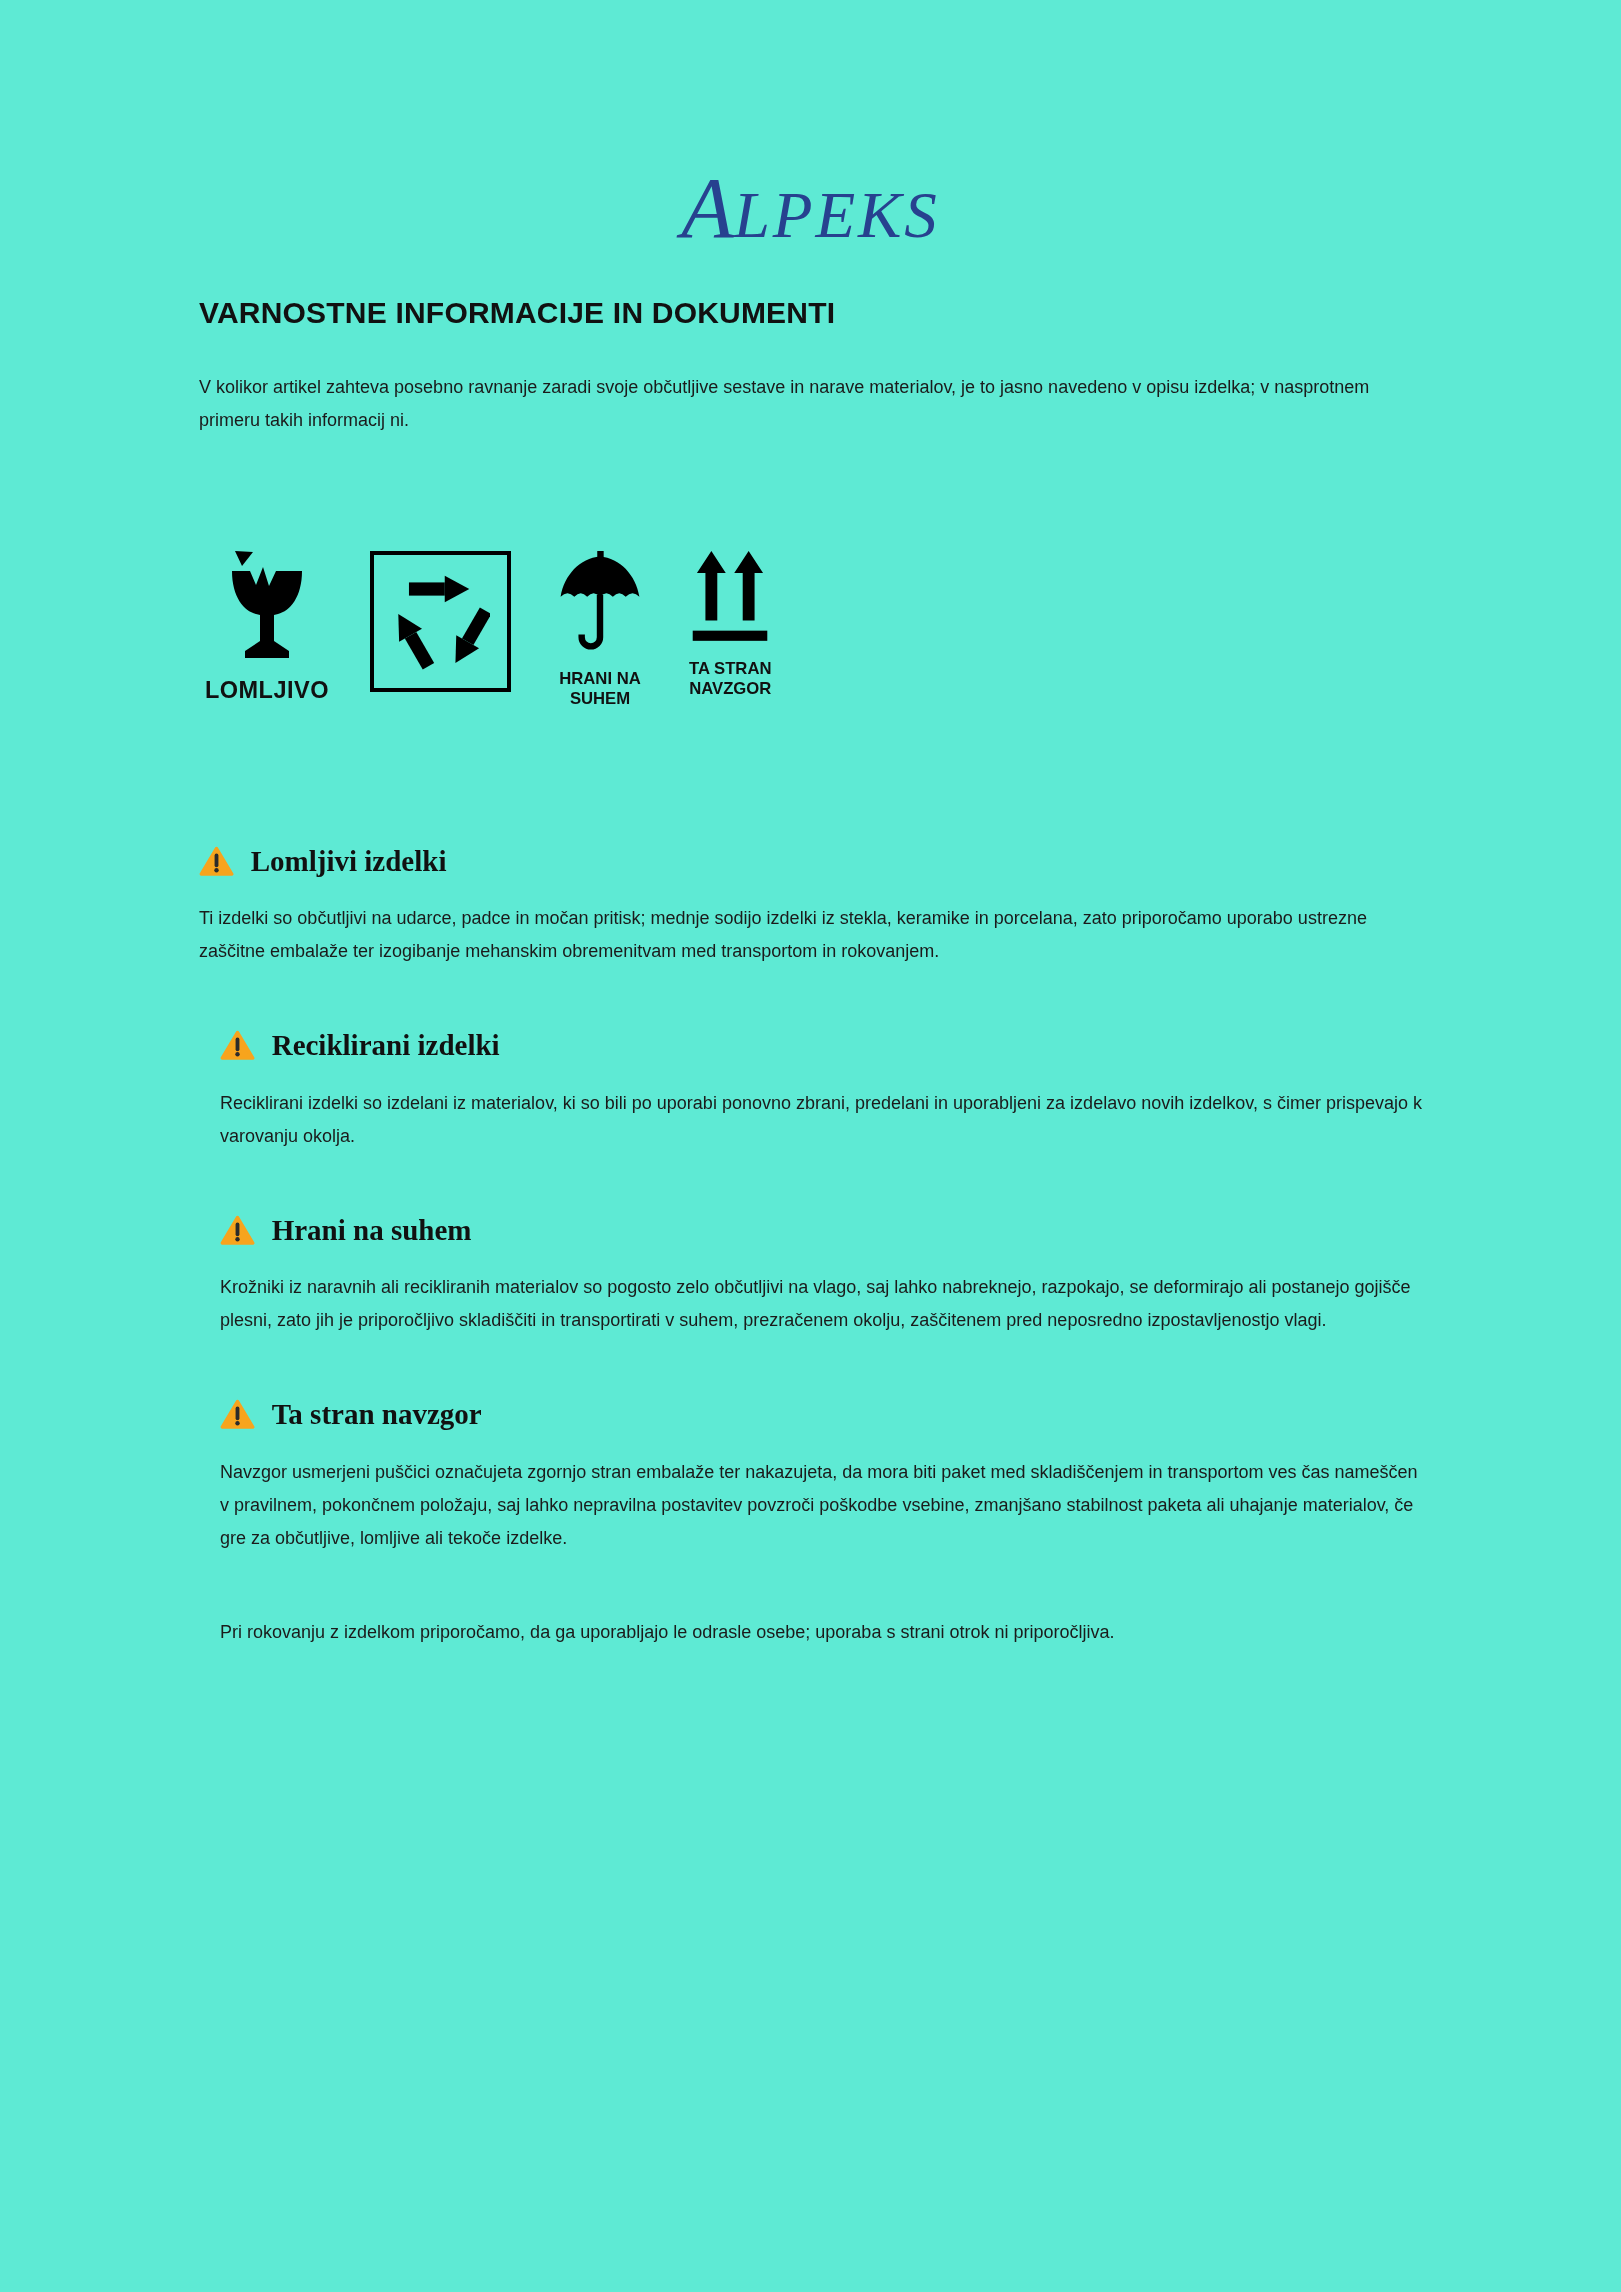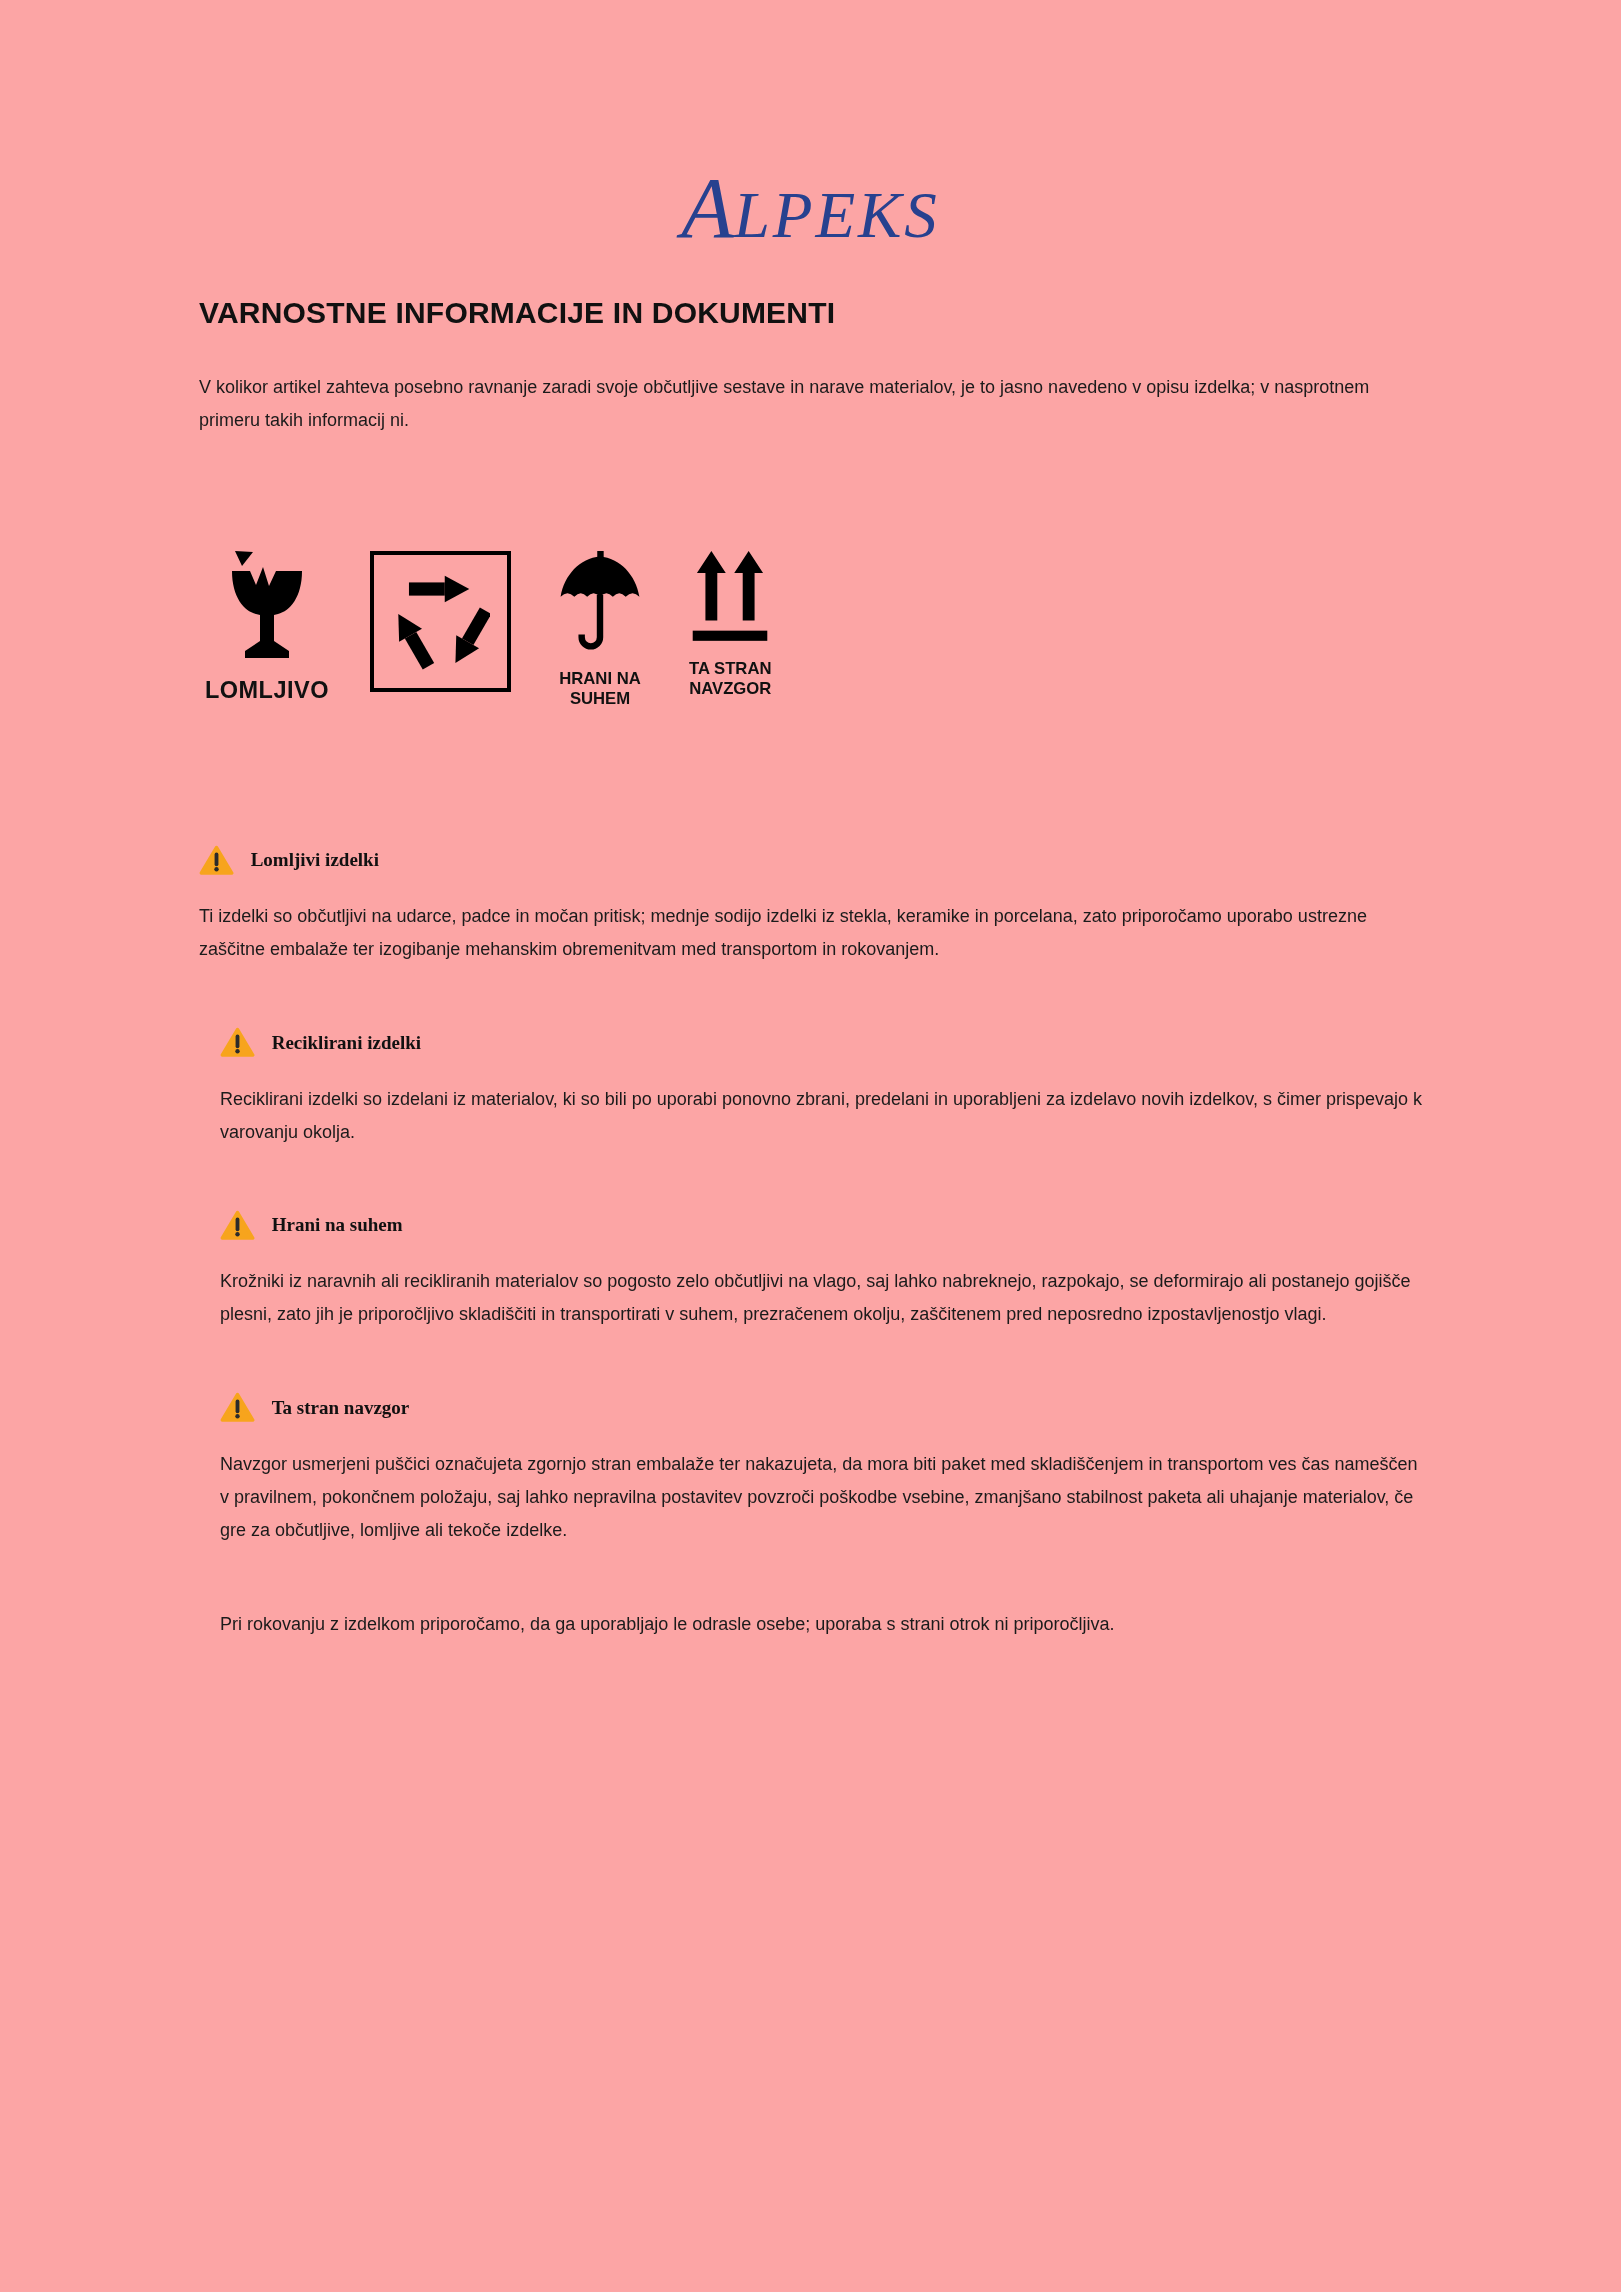--- a/index.html
+++ b/index.html
@@ -1,16 +1,16 @@
 <!DOCTYPE html>
 <html><head>
 <meta charset="utf-8">
 <style>
   html,body{margin:0;padding:0;background:#ffffff;}
-  .page{position:relative;width:1621px;height:2293px;background:#fca5a5;overflow:hidden;
+  .page{position:relative;width:1621px;height:2293px;background:#5eead4;overflow:hidden;
         font-family:"Liberation Sans","DejaVu Sans",sans-serif;color:#1b1b1b;}
   .content{padding:0 199px;}
   .logo{padding-top:165px;text-align:center;color:#27418f;
         font-family:"Liberation Serif","DejaVu Serif",serif;font-style:italic;line-height:1;}
   .logo-first{font-size:86px;}
   .logo-rest{font-size:65px;letter-spacing:2.9px;}
   .doc-title{margin:45px 0 0 0;font-size:30px;font-weight:700;text-align:left;
              letter-spacing:0.2px;color:#111111;}
   p{font-size:18px;line-height:33px;margin:0;}
   .intro{margin-top:41px;}
@@ -18,21 +18,21 @@
   .symbol{display:flex;flex-direction:column;align-items:center;}
   .symbol-label{font-weight:700;text-align:center;white-space:pre-line;color:#111111;}
   .label-large{font-size:23.5px;margin-top:15.7px;letter-spacing:0.5px;}
   .label-small{font-size:16.7px;line-height:20.6px;margin-top:7.8px;}
   .recycle-frame{width:133px;height:133px;border:4.9px solid #000;
                  display:flex;align-items:center;justify-content:center;}
   .sections{margin-top:135px;}
   .section + .section{margin-top:61px;margin-left:21px;}
   .section-head{display:flex;align-items:center;gap:16.7px;}
   .section-head h2{margin:0;font-family:"Liberation Serif","DejaVu Serif",serif;
-                   font-size:19px;font-weight:700;color:#111111;}
+                   font-size:29px;font-weight:700;color:#111111;}
   .section p{margin-top:24.5px;}
 </style>
 </head>
 <body>
 
 <div class="page">
   <div class="content">
 
     <div class="logo"><span class="logo-first">A</span><span class="logo-rest">LPEKS</span></div>
 

